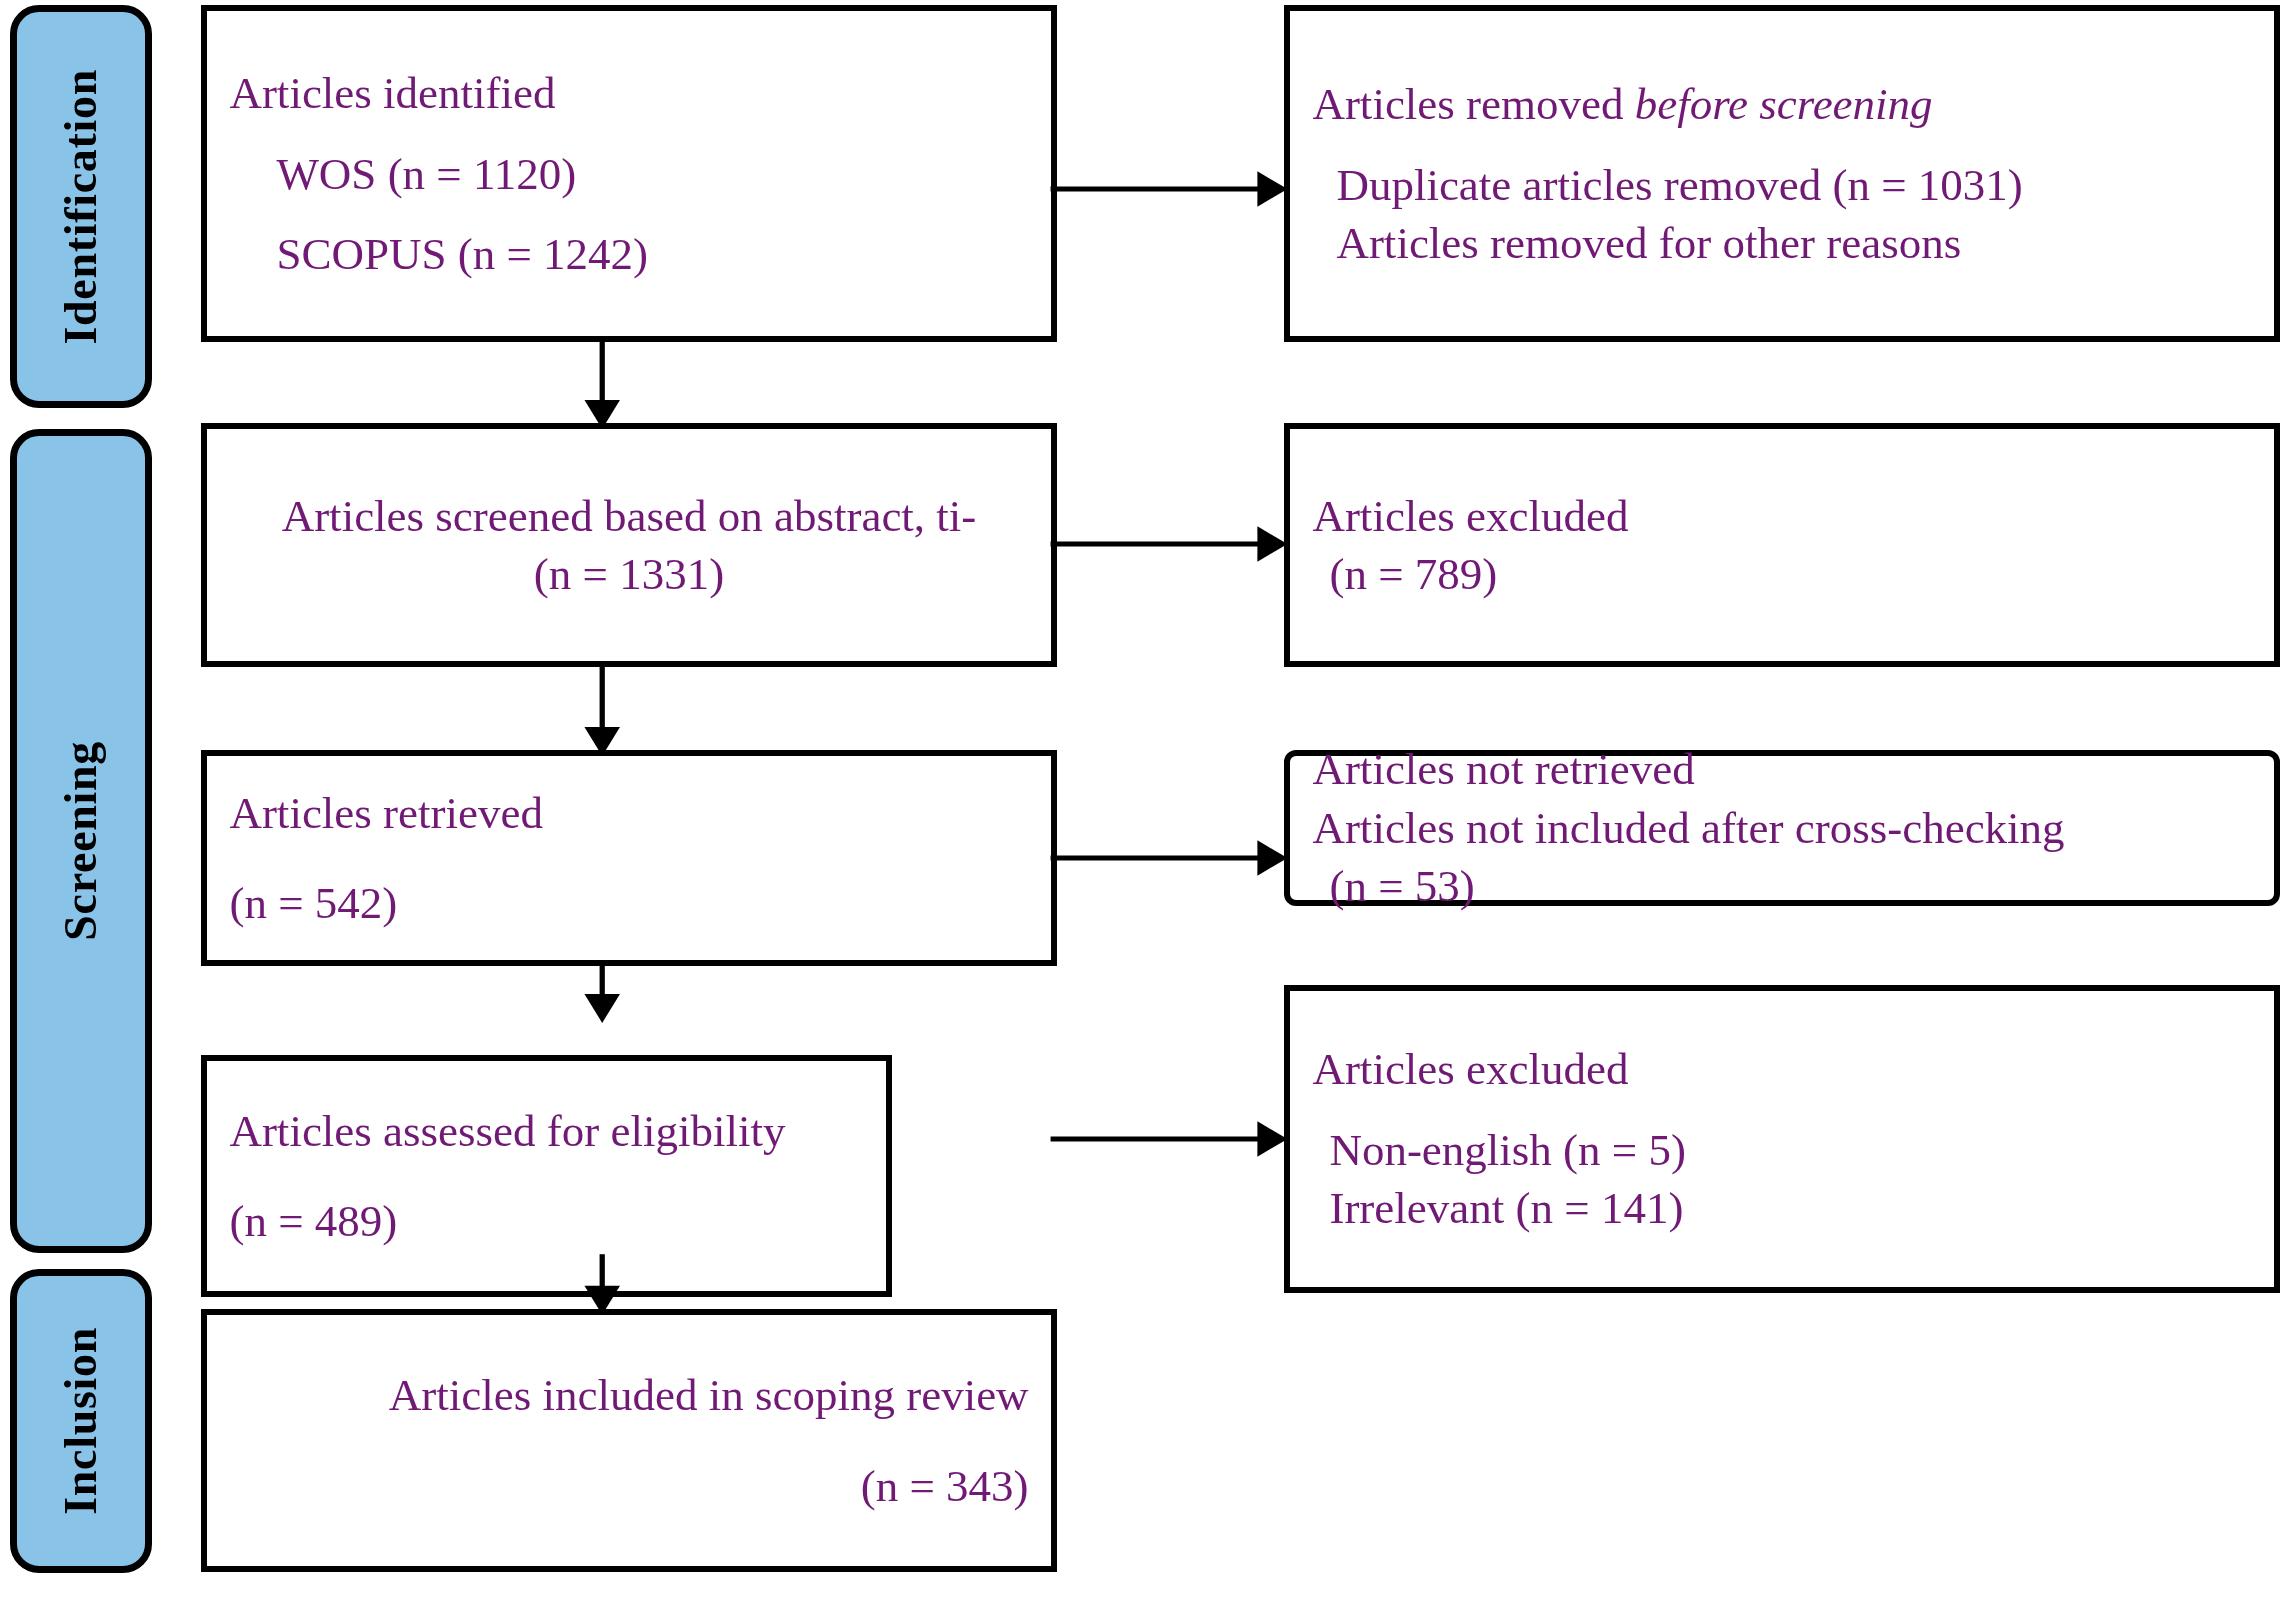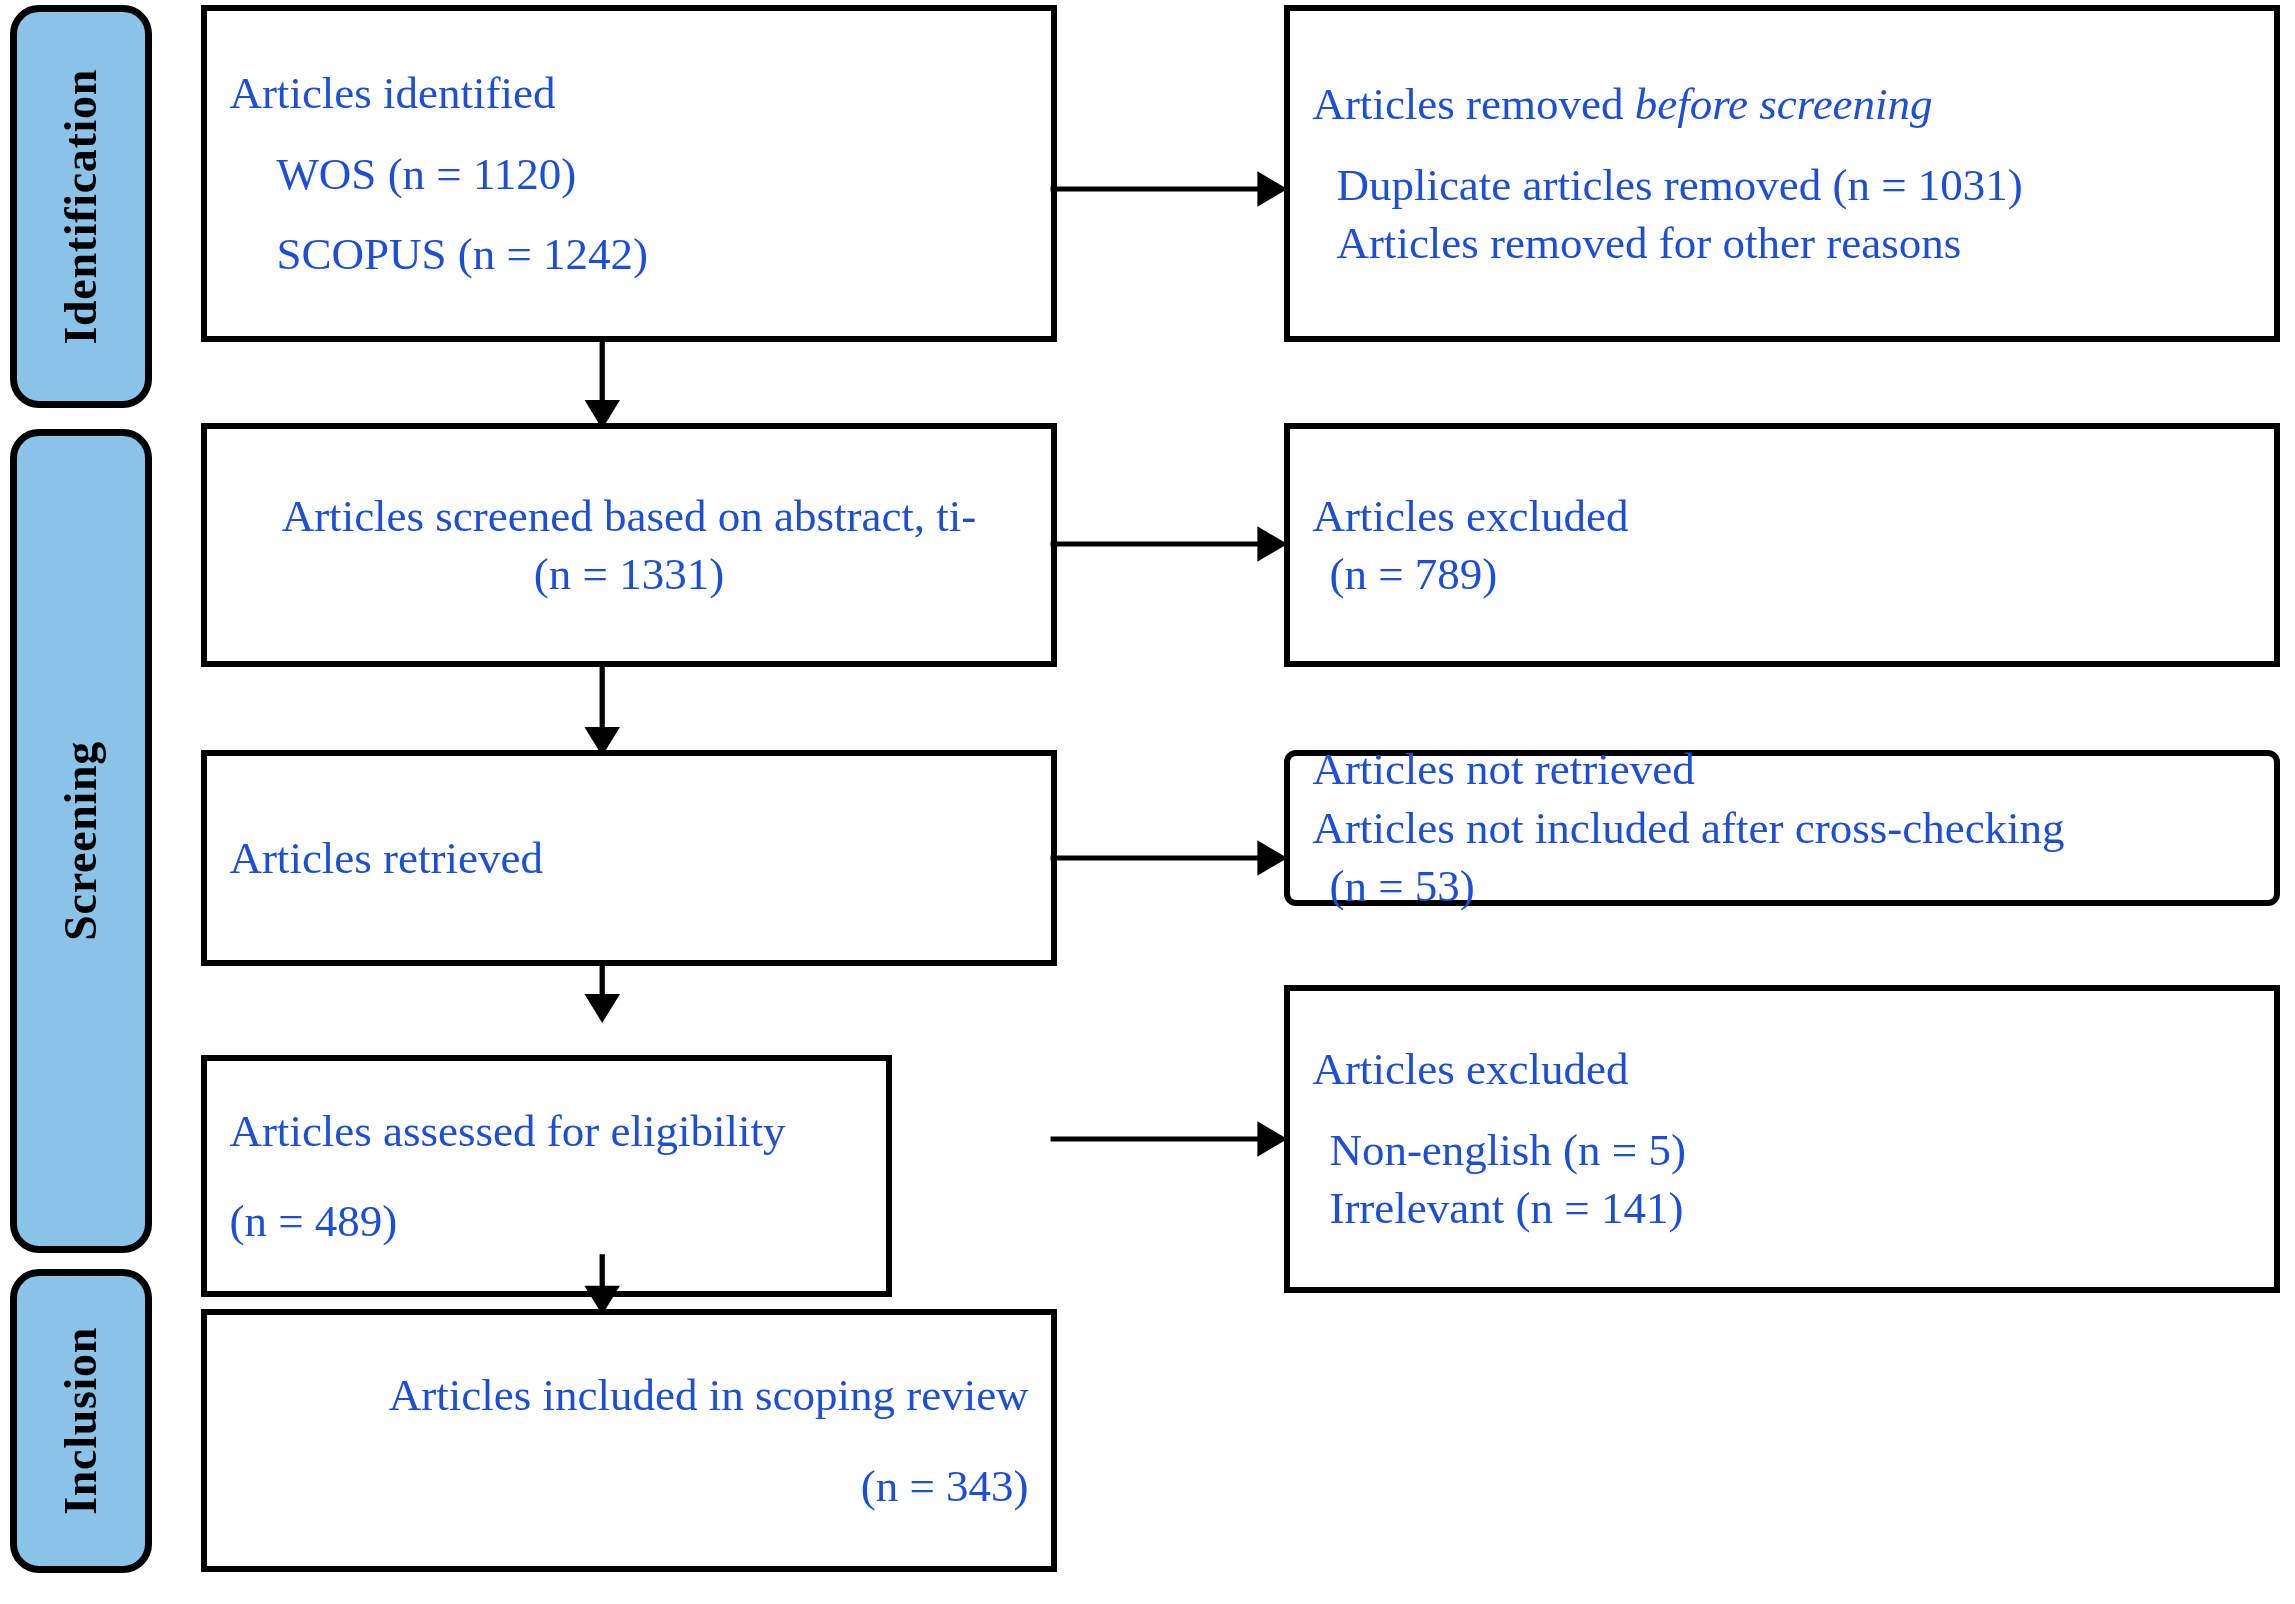--- a/index.html
+++ b/index.html
@@ -52,21 +52,21 @@
     box-sizing: border-box;
     padding: 14.5px 22.4px;
     display: flex;
     flex-direction: column;
     justify-content: center;
   }
   .flow-line {
     font-size: 45px;
     line-height: 1.30;
     white-space: pre;
-    color: #1d4ed8;
+    color: #701a75;
   }
   .flow-line.indent-1 { padding-left: 47px; }
   .flow-line.indent-2 { padding-left: 24px; }
   .flow-line.indent-3 { padding-left: 17px; }
   .flow-line .em { font-style: italic; }
   .gap-top { margin-top: 22.4px; }
   .gap-top-lg { margin-top: 32px; }
 
   
   #box-identified { left: 201px; top: 5.3px;    width: 856px; height: 337px; }
@@ -118,20 +118,21 @@
     <div class="flow-line indent-1 gap-top">SCOPUS (n = 1242)</div>
   </div>
 
   <div class="flow-box" id="box-screened">
     <div class="flow-line">Articles screened based on abstract, ti-</div>
     <div class="flow-line">(n = 1331)</div>
   </div>
 
   <div class="flow-box" id="box-retrieved">
     <div class="flow-line">Articles retrieved</div>
+    <div class="flow-line gap-top-lg">(n = 542)</div>
   </div>
 
   <div class="flow-box" id="box-eligible">
     <div class="flow-line">Articles assessed for eligibility</div>
     <div class="flow-line gap-top-lg">(n = 489)</div>
   </div>
 
   <div class="flow-box" id="box-included">
     <div class="flow-line">Articles included in scoping review</div>
     <div class="flow-line gap-top-lg">(n = 343)</div>

